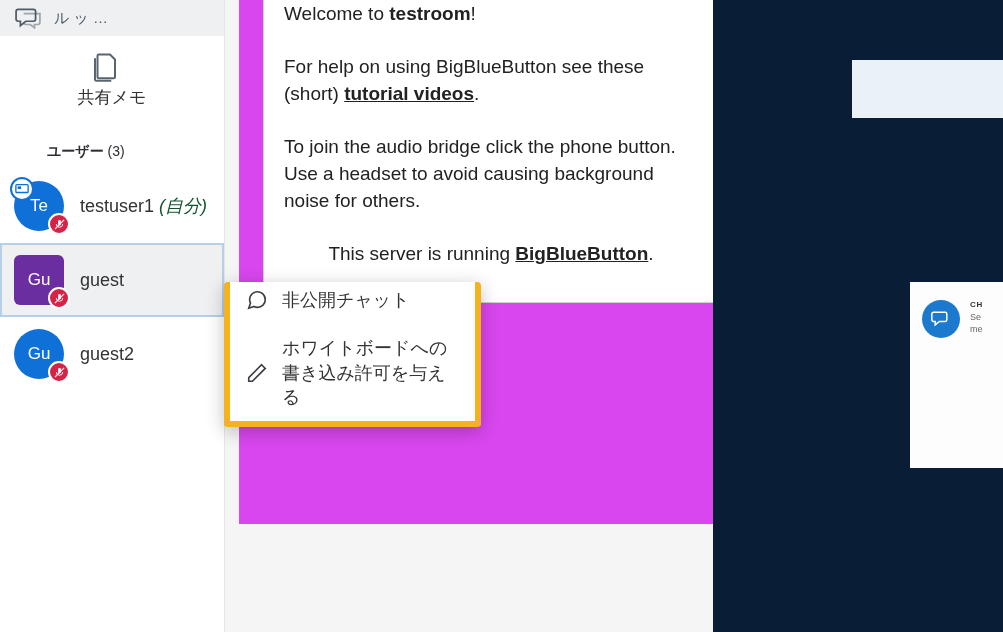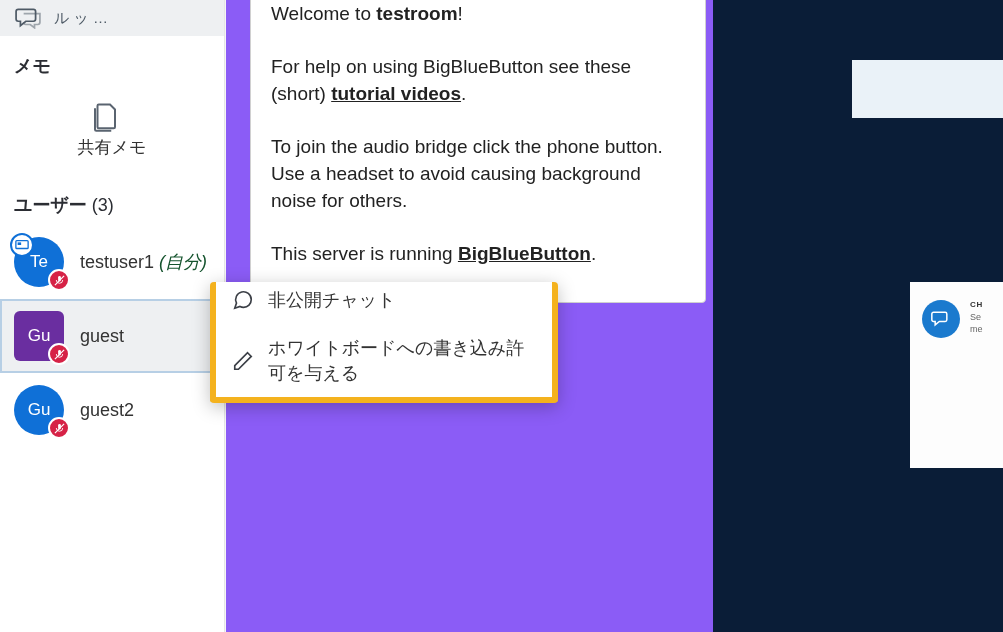--- a/index.html
+++ b/index.html
@@ -57,23 +57,24 @@
     width: 38px; height: 38px;
     margin-right: 14px;
     display: inline-flex;
     align-items: center; justify-content: center;
     color: #5a6470;
   }
   .shared-notes .notes-icon svg { width: 30px; height: 30px; }
   .shared-notes-label { font-size: 17px; color: #333; }
   .users-header {
     padding: 22px 14px 8px 14px;
-    font-size: 18px;
+    font-size: 14px;
     font-weight: 600;
     color: #2b2d33;
+    margin-left: 33px;
   }
   .users-header span.count { font-weight: 400; }
   .user-item {
     display: flex;
     align-items: center;
     padding: 12px 14px;
     cursor: pointer;
     position: relative;
   }
   .user-item.selected {
@@ -114,45 +115,45 @@
     background: #d62246;
     border-radius: 50%;
     border: 2px solid #fff;
     display: flex; align-items: center; justify-content: center;
   }
   .mic-badge svg { width: 11px; height: 11px; color: #fff; }
   .user-name { font-size: 18px; color: #333; }
   .user-self { font-style: italic; color: #14532d; }
   .main-area {
     position: absolute;
-    left: 226px; top: 0;
-    width: 488px; height: 632px;
-    background: #8b5cf6;
+    left: 239px; top: 0;
+    width: 488px; height: 524px;
+    background: #d946ef;
   }
   .welcome-box {
     position: absolute;
     left: 24px; top: -30px;
     width: 456px;
     padding: 30px 20px 22px 20px;
     border: 1px solid #d0d0d0;
     border-radius: 4px;
     background: #fff;
     font-size: 19px;
     line-height: 1.42;
     color: #222;
   }
   .welcome-box p { margin-bottom: 26px; }
-  .welcome-box p:last-child { margin-bottom: 12px; }
+  .welcome-box p:last-child { margin-bottom: 12px; text-align: center; }
   .welcome-box b { font-weight: 700; }
   .welcome-box .link { text-decoration: underline; font-weight: 700; }
   .context-menu {
     position: absolute;
-    left: 210px;
+    left: 224px;
     top: 282px;
-    width: 348px;
+    width: 257px;
     background: #fff;
     border-radius: 4px;
     box-shadow: 0 4px 18px rgba(0,0,0,0.25);
     border: 6px solid #f4b21e;
     border-top: none;
     z-index: 100;
     overflow: hidden;
   }
   .ctx-item {
     display: flex;
@@ -228,21 +229,20 @@
   <div class="sidebar-chat-item">
     <span class="chat-bubble-icon">
       <svg viewBox="0 0 24 20" fill="none" stroke="currentColor" stroke-width="1.6">
         <path d="M3 2h14a2 2 0 0 1 2 2v7a2 2 0 0 1-2 2H10l-5 4v-4H3a2 2 0 0 1-2-2V4a2 2 0 0 1 2-2z"></path>
         <path d="M8 6h15a0 0 0 0 1 0 0v8a2 2 0 0 1-2 2h-3v3l-4-3h-4a2 2 0 0 1-2-2" opacity="0.5"></path>
       </svg>
     </span>
     <span> ル   ッ  …</span>
   </div>
 
-  <div class="section-header">メモ</div>
   <div class="shared-notes">
     <span class="notes-icon">
       <svg viewBox="0 0 24 24" fill="none" stroke="currentColor" stroke-width="1.6">
         <path d="M7 2h9l4 4v14a1 1 0 0 1-1 1H7a1 1 0 0 1-1-1V3a1 1 0 0 1 1-1z"></path>
         <path d="M4 5v17a1 1 0 0 0 1 1h12"></path>
       </svg>
     </span>
     <span class="shared-notes-label">共有メモ</span>
   </div>
 

